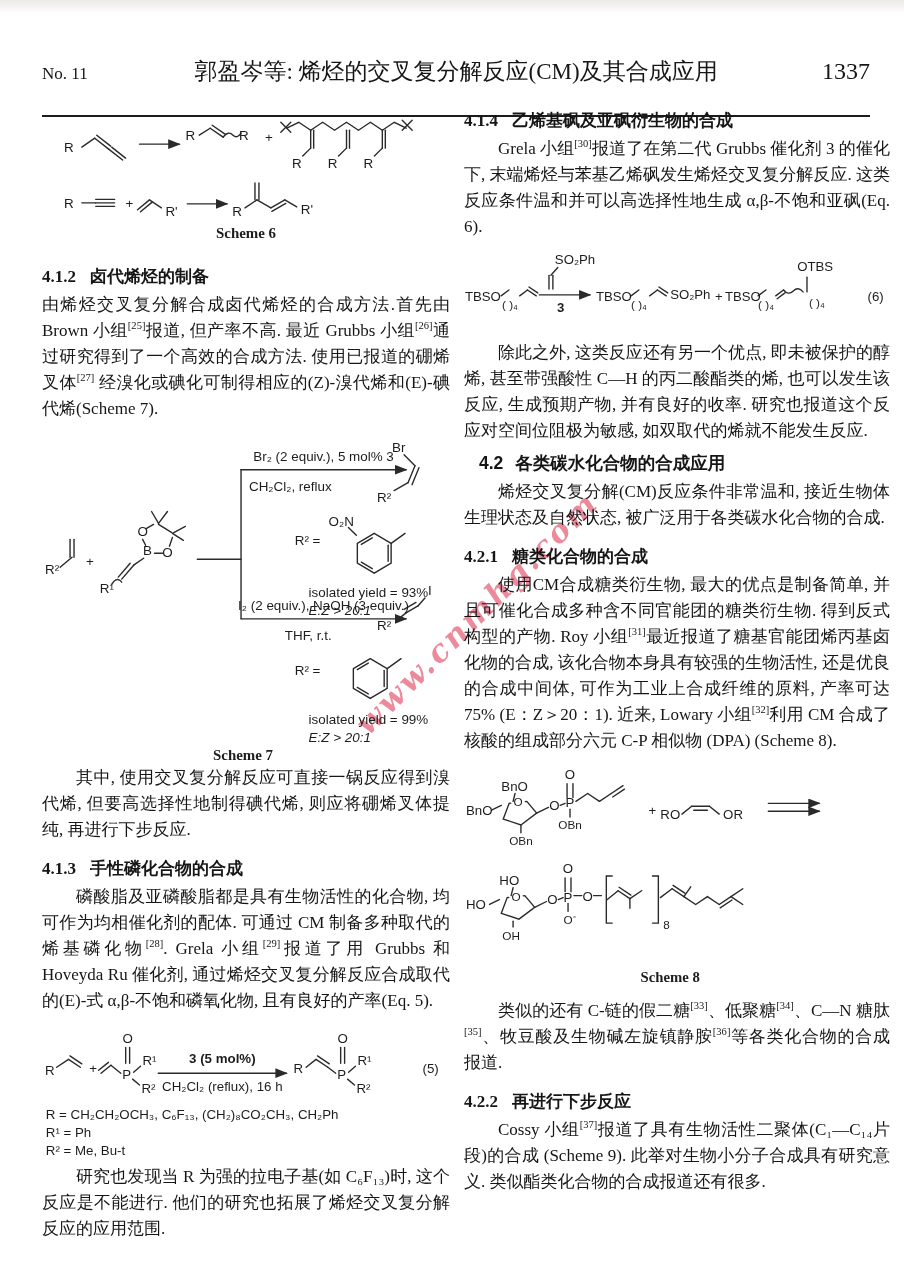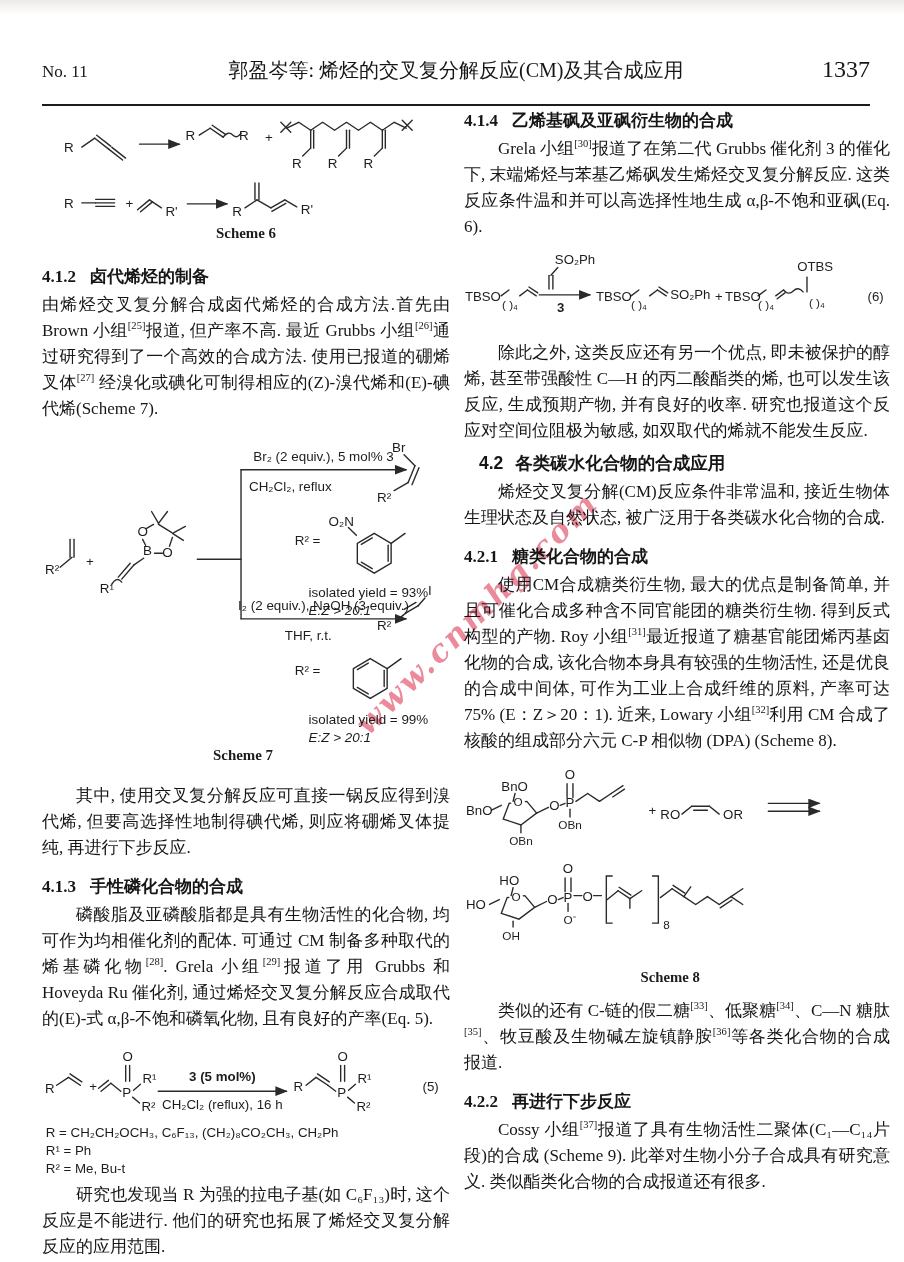--- a/index.html
+++ b/index.html
@@ -1,23 +1,23 @@
 <!DOCTYPE html>
 <html><head>
 <meta charset="utf-8">
 <style>
   html,body{margin:0;padding:0;}
   body{background:#ffffff;width:904px;height:1262px;position:relative;overflow:hidden;
        font-family:"Liberation Serif", serif;color:#161616;}
   .page{position:absolute;inset:0;background:linear-gradient(#eceae7,#ffffff 14px);}
   
   .hdr{position:absolute;left:42px;right:34px;top:56px;display:flex;align-items:baseline;
-       border-bottom:2.5px solid #1c1c1c;padding-bottom:20px;}
+       border-bottom:2.5px solid #1c1c1c;padding-bottom:28px;}
   .hdr .issue{font-size:17px;width:120px;}
-  .hdr .title{font-size:20px;flex:1;text-align:center;}
+  .hdr .title{font-size:23px;flex:1;text-align:center;}
   .hdr .pageno{font-size:24px;width:120px;text-align:right;}
   
   .cols{position:absolute;left:42px;top:96px;display:flex;gap:14px;}
   .col-l{width:408px;}
   .col-r{width:426px;}
   .para{font-size:17px;line-height:26px;text-align:justify;margin:0 0 2px 0;}
   .ind{text-indent:34px;}
   sup{font-size:0.62em;line-height:0;margin-top:34px;}
   .h3{font-size:17px;font-weight:bold;line-height:26px;margin-top:13px;margin-bottom:2px;}
   .h3 .num{margin-right:14px;}
@@ -200,21 +200,21 @@
           <text class="lb" x="244" y="213">THF, r.t.</text>
           <text class="at" x="388" y="168">I</text>
           <text class="at" x="344" y="203" text-anchor="middle">R²</text>
           <text class="lb" x="254" y="248">R² =</text>
           <text class="lb" x="268" y="298">isolated yield = 99%</text>
           <text class="lb it" x="268" y="316">E:Z &gt; 20:1</text>
           <text class="cap" x="202" y="334" text-anchor="middle">Scheme 7</text>
         </svg>
       </figure>
 
-      <p class="para ind" style="margin-top:20px">其中, 使用交叉复分解反应可直接一锅反应得到溴代烯, 但要高选择性地制得碘代烯, 则应将硼烯叉体提纯, 再进行下步反应.</p>
+      <p class="para ind" style="margin-top:2px">其中, 使用交叉复分解反应可直接一锅反应得到溴代烯, 但要高选择性地制得碘代烯, 则应将硼烯叉体提纯, 再进行下步反应.</p>
 
       <div class="h3">
         <span class="num">4.1.3</span><span>手性磷化合物的合成</span>
       </div>
       <p class="para ind">磷酸脂及亚磷酸脂都是具有生物活性的化合物, 均可作为均相催化剂的配体. 可通过 CM 制备多种取代的烯基磷化物<sup>[28]</sup>. Grela 小组<sup>[29]</sup>报道了用 Grubbs 和 Hoveyda Ru 催化剂, 通过烯烃交叉复分解反应合成取代的(E)-式 α,β-不饱和磷氧化物, 且有良好的产率(Eq. 5).</p>
 
       <figure style="margin-top:2px">
         <svg width="408" height="142" viewBox="0 0 410 144">
           <g class="bond">
             <line x1="13" y1="52" x2="25" y2="44"></line>

